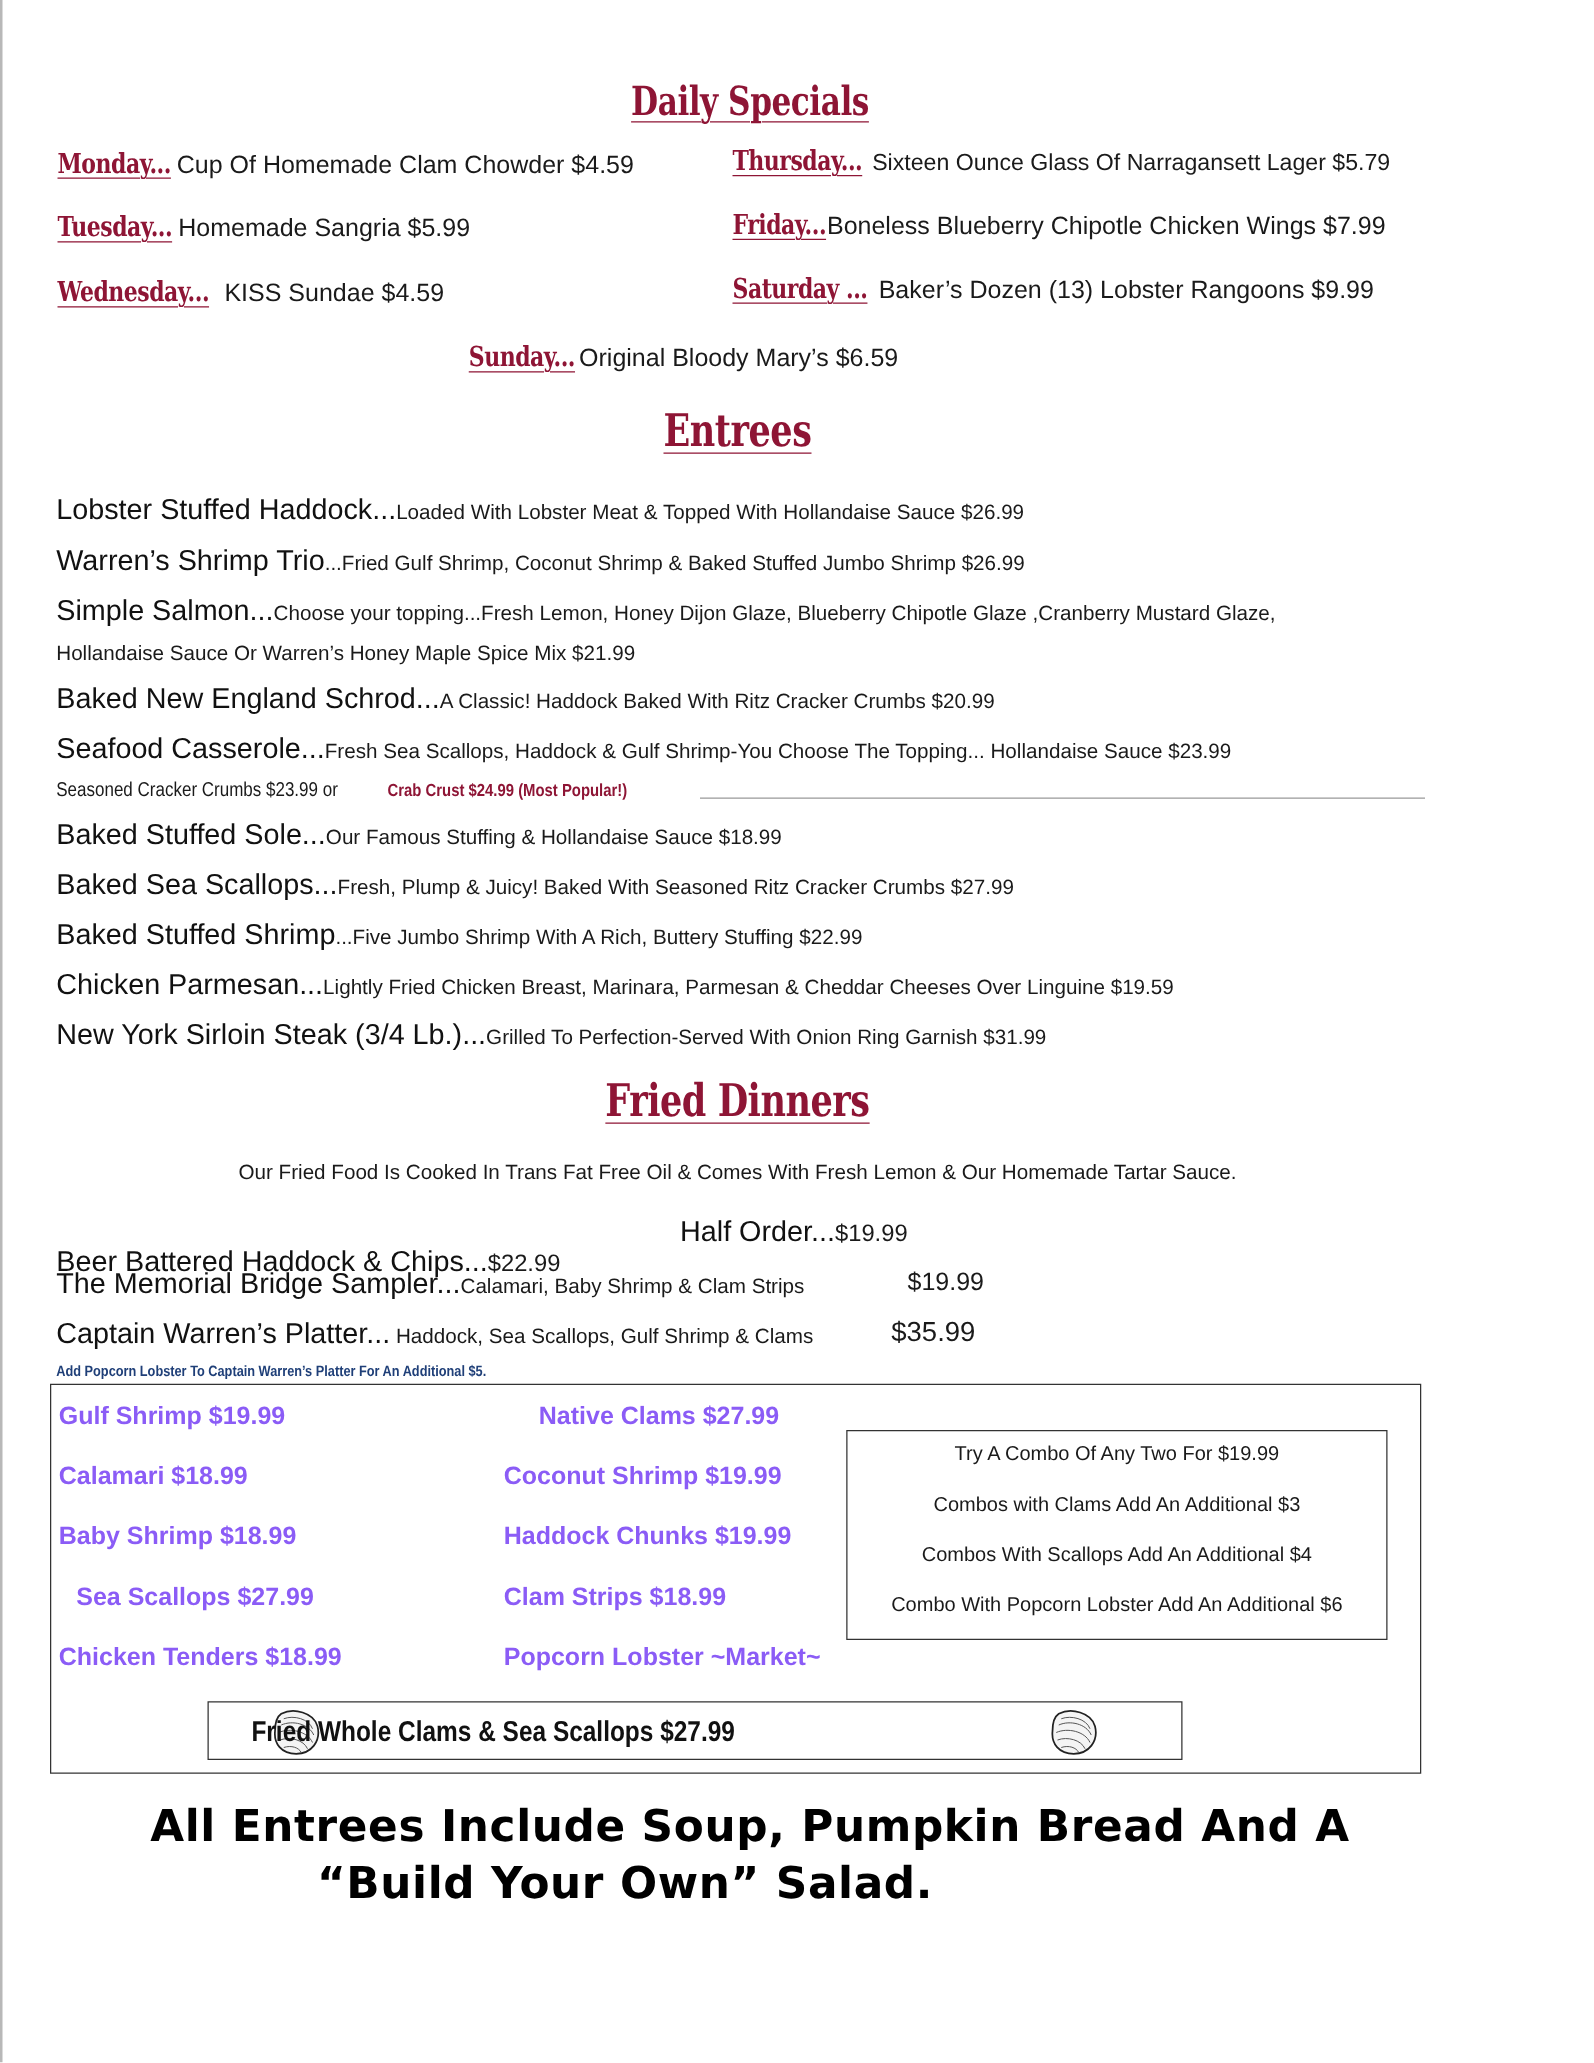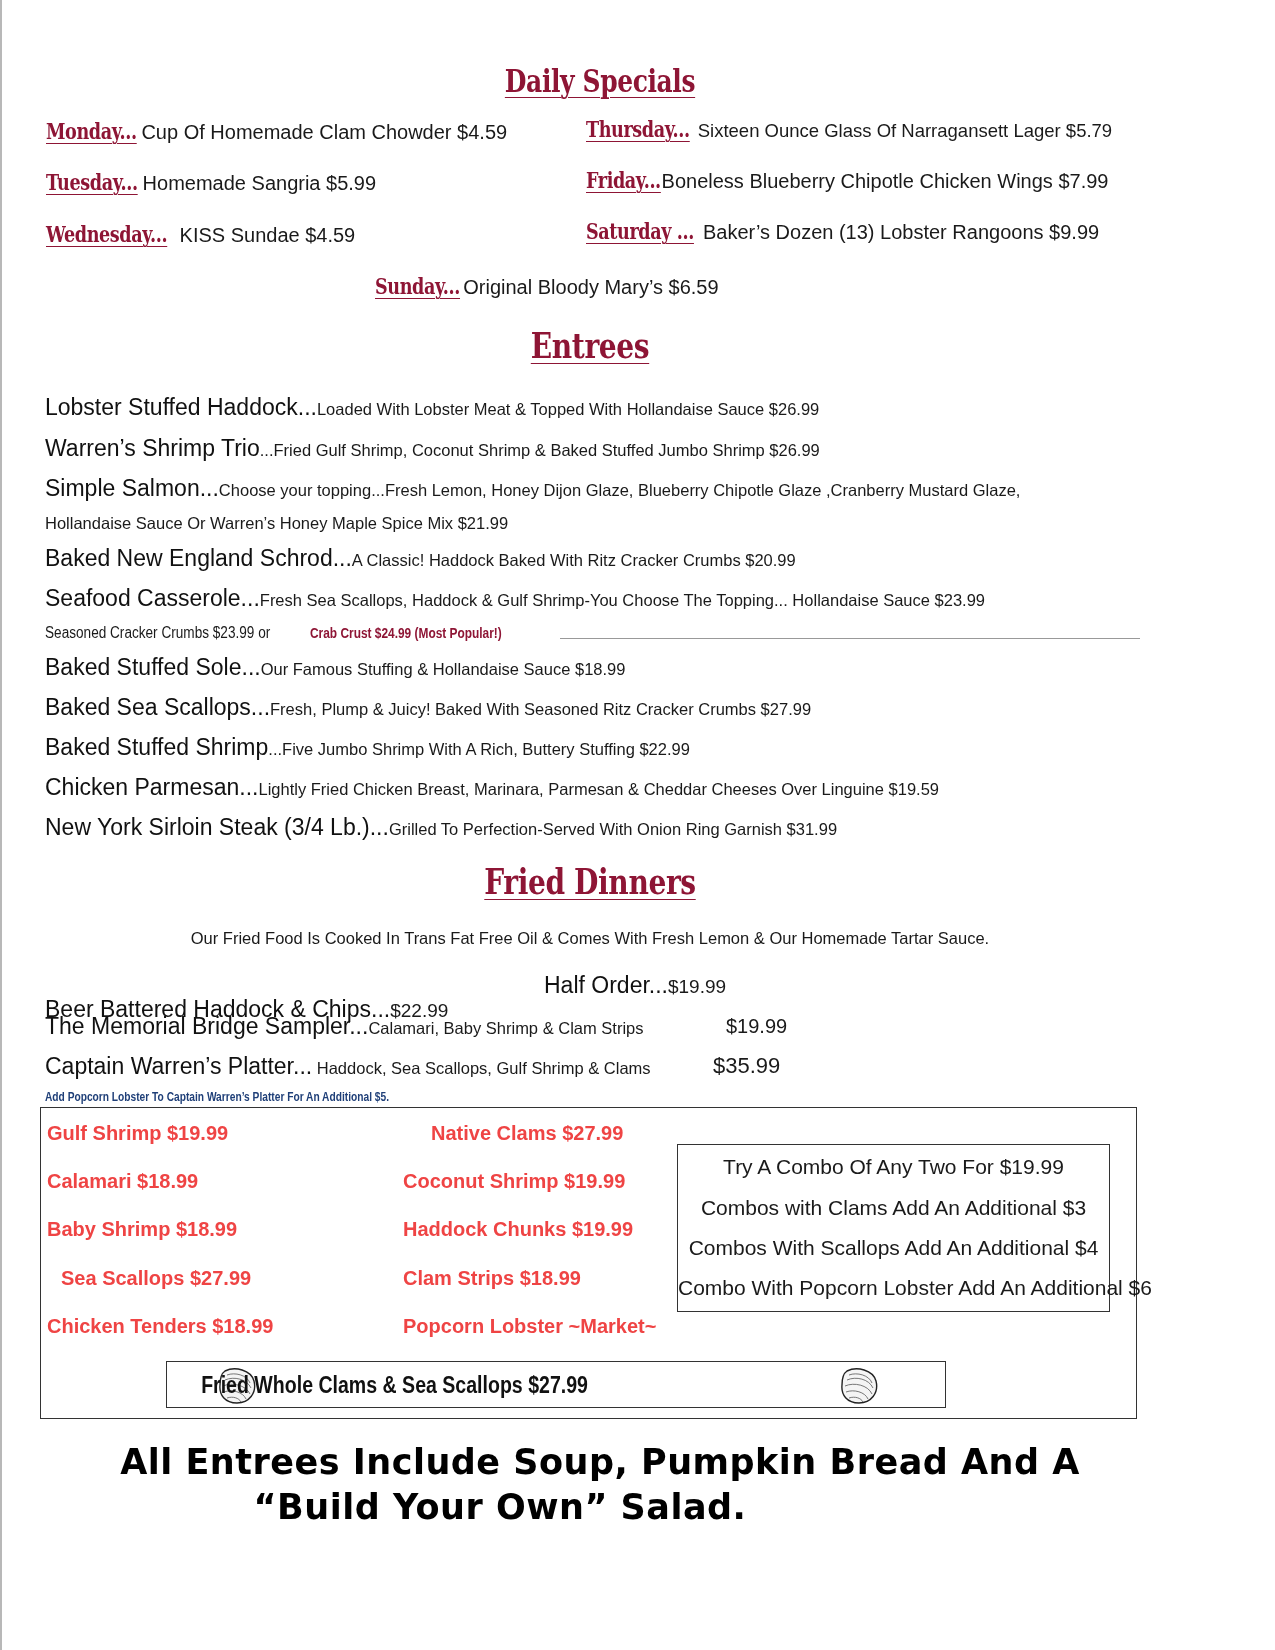--- a/index.html
+++ b/index.html
@@ -21,23 +21,23 @@
       letter-spacing: -0.5px;
     }
     .day-text { font-size: 20px; color: #1a1a1a; }
     .name { font-weight: normal; font-size: 23px; color: #111; }
     .desc { font-size: 16.5px; color: #1a1a1a; }
     .narrow { display: inline-block; transform: scaleX(0.85); transform-origin: left; }
     .crab { color: #8e1535; font-weight: bold; font-size: 14px; }
     .hr-line { position: absolute; height: 1px; background: #999; }
     .note-blue { color: #1f3f78; font-size: 12px; font-weight: bold; }
     .fried-box { position: absolute; left: 40px; top: 1107px; width: 1097px; height: 312px; border: 1px solid #333; }
-    .fried-item { position: absolute; font-weight: bold; font-size: 20px; color: #ef4444; white-space: nowrap; }
+    .fried-item { position: absolute; font-weight: bold; font-size: 20px; color: #8b5cf6; white-space: nowrap; }
     .combo-box { position: absolute; left: 677px; top: 1144px; width: 433px; height: 168px; border: 1px solid #333; }
-    .combo-line { position: absolute; left: 0; width: 100%; text-align: center; font-size: 21px; color: #1a1a1a; white-space: nowrap; }
+    .combo-line { position: absolute; left: 0; width: 100%; text-align: center; font-size: 16px; color: #1a1a1a; white-space: nowrap; }
     .clam-box { position: absolute; left: 166px; top: 1361px; width: 780px; height: 47px; border: 1px solid #333; }
     .clam-text { position: absolute; left: 0; width: 100%; top: 10px; text-align: left; font-size: 23px; font-weight: bold; color: #111; }
     .clam-icon { position: absolute; top: 5px; width: 40px; height: 38px; }
     .footer-line { position: absolute; left: 0; width: 100%; text-align: center; font-family: "DejaVu Sans", sans-serif; font-weight: bold; font-size: 35px; color: #000; letter-spacing: 0.5px; }
   </style>
 </head>
 <body>
 
 <div class="edge"></div>
 

